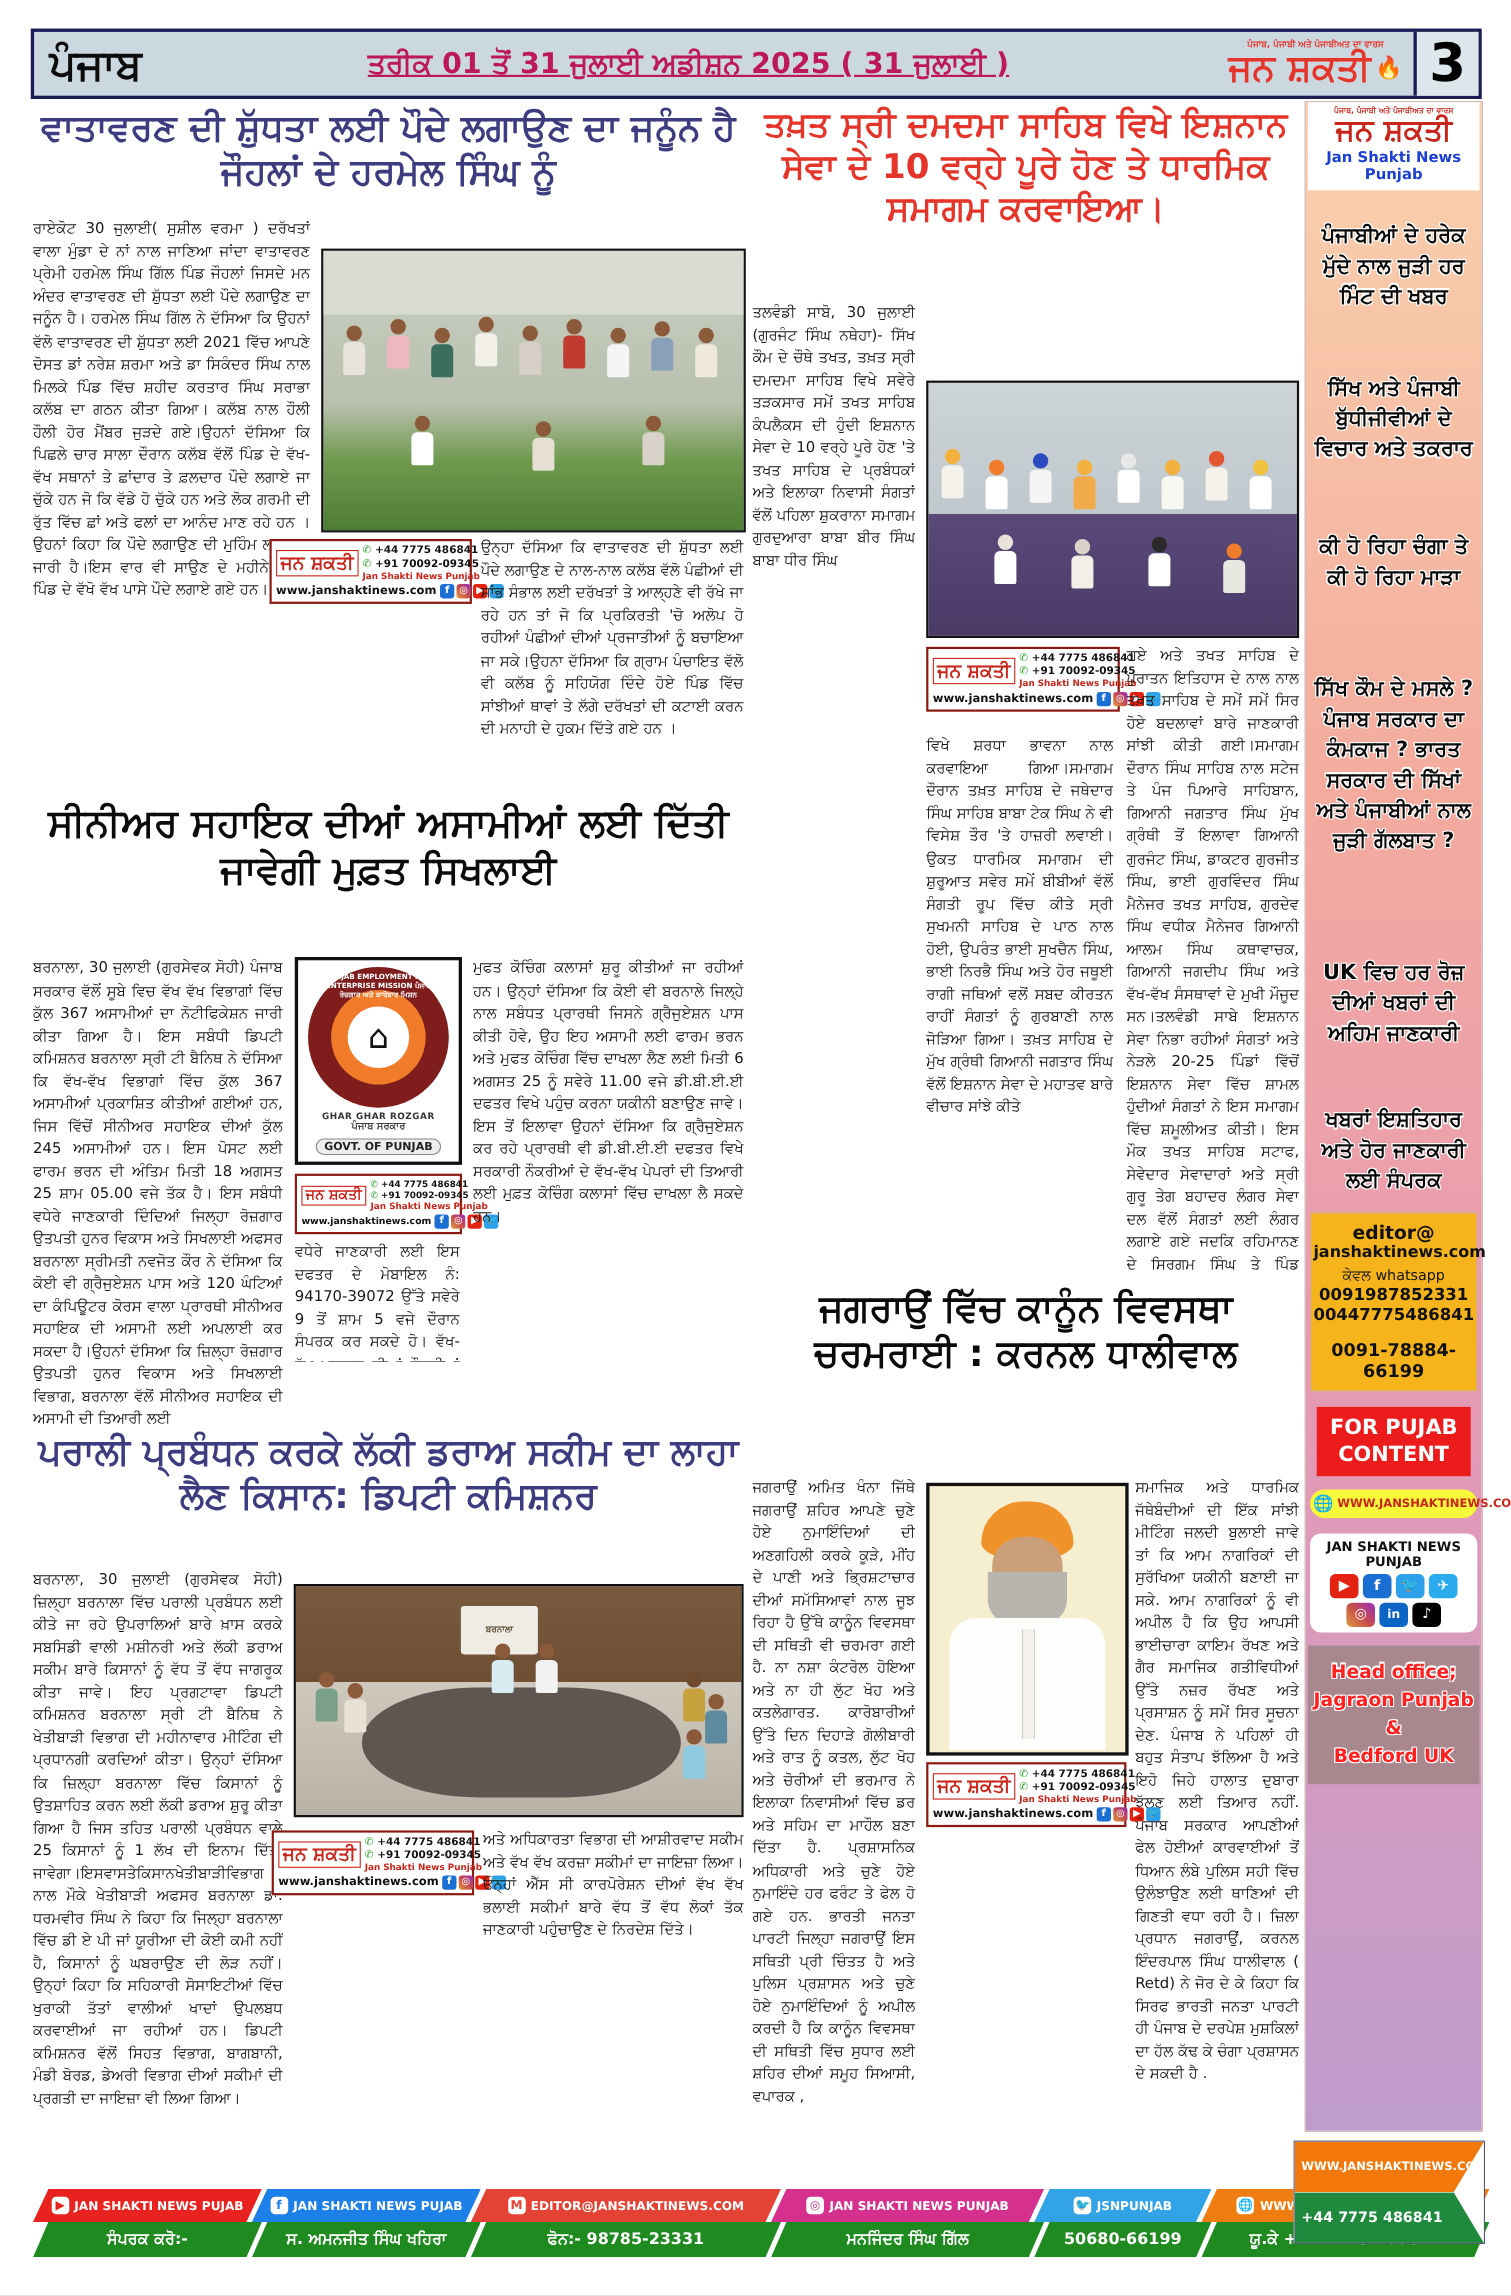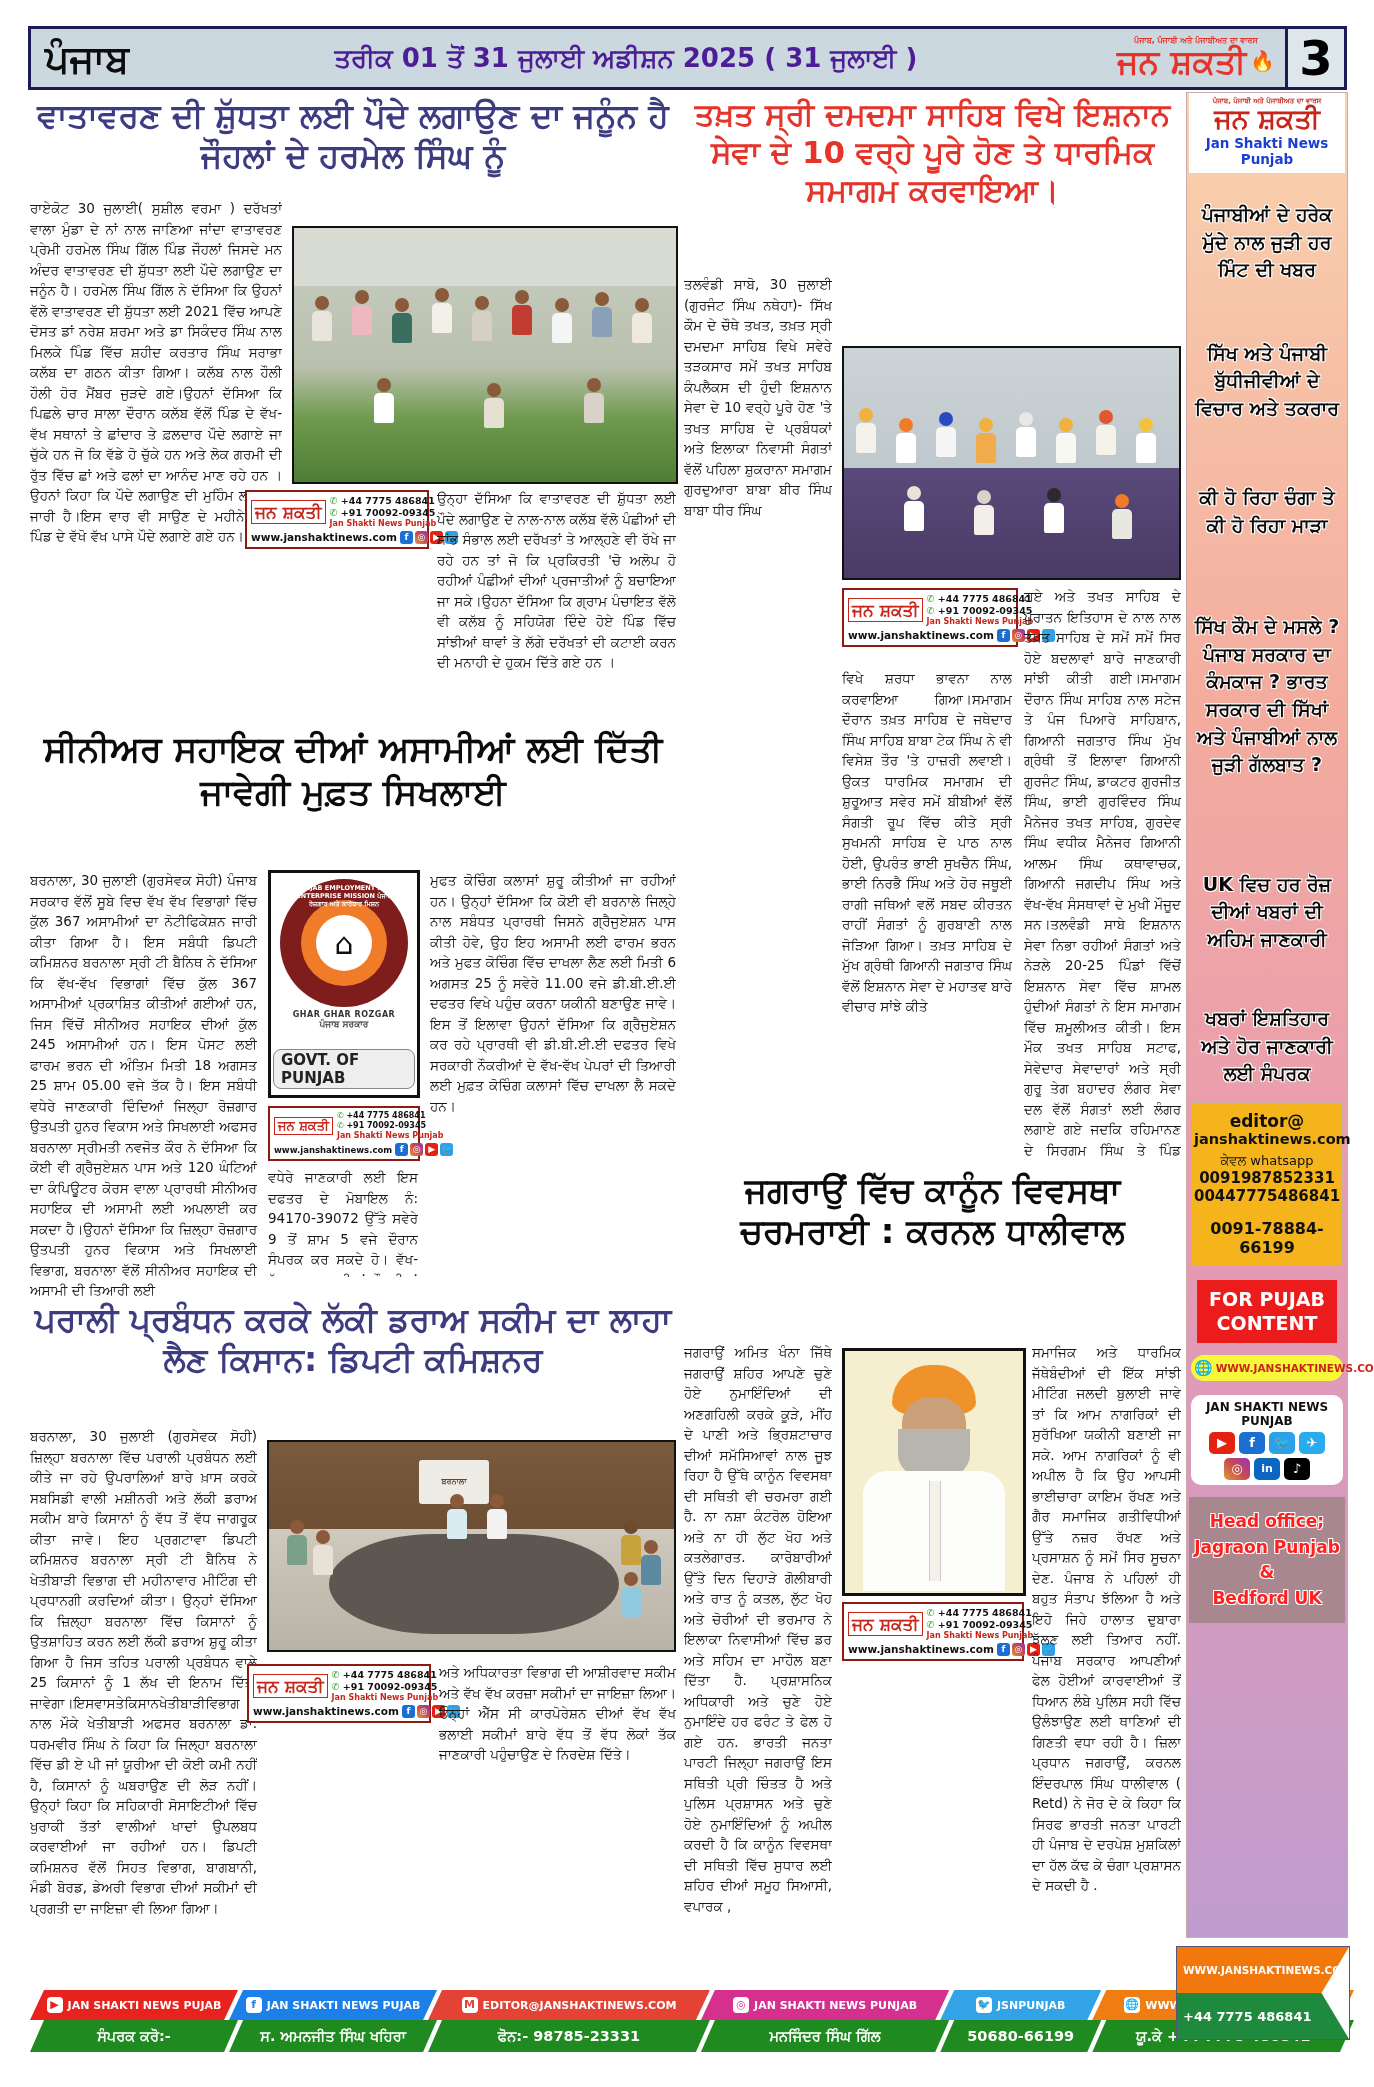--- a/index.html
+++ b/index.html
@@ -3,21 +3,21 @@
 <meta charset="utf-8">
 <style>
   html,body{margin:0;padding:0;background:#e8e8e8;}
   .page{position:relative;width:1374px;height:2087px;background:#fff;margin:0 auto;
         outline:1px solid #9a9ac0;font-family:"DejaVu Sans","Liberation Sans",sans-serif;
         overflow:hidden;color:#111;}
   
   .header{position:absolute;left:28px;top:26px;width:1313px;height:58px;background:#ccd8e0;
           border:3px solid #1c1c55;display:flex;align-items:stretch;}
   .masthead{font-size:38px;font-weight:bold;color:#0c0c0c;padding:2px 16px 0 14px;display:flex;align-items:center;}
-  .edition{flex:1;display:flex;align-items:center;justify-content:center;font-size:26px;font-weight:bold;color:#4c1d95;}
+  .edition{flex:1;display:flex;align-items:center;justify-content:center;font-size:26px;font-weight:bold;color:#be185d;text-decoration:underline;}
   .brandbox{display:flex;flex-direction:column;justify-content:center;align-items:center;padding:0 10px;}
   .brand-tag{font-size:8px;color:#e5352b;font-weight:bold;line-height:1;}
   .brand-name{font-size:33px;font-weight:bold;color:#e5352b;line-height:1.05;display:flex;align-items:center;gap:4px;}
   .brand-flame{font-size:20px;}
   .pageno{width:56px;border-left:3px solid #1c1c55;background:#dde6eb;display:flex;align-items:center;justify-content:center;
           font-size:48px;font-weight:bold;color:#000;}
   
   .art{position:absolute;}
   .headline{text-align:center;font-weight:bold;line-height:1.22;}
   .bodytext{font-size:13.5px;line-height:1.52;text-align:justify;color:#151515;position:absolute;overflow:hidden;}
@@ -44,21 +44,21 @@
   .hl-black{color:#0b0b0b;font-size:35px;}
   .hl-red{color:#e5352b;font-size:31px;}
   
   .govlogo{position:absolute;border:3px solid #111;background:#fff;display:flex;flex-direction:column;align-items:center;padding:6px 2px;}
   .ring1{width:128px;height:128px;border-radius:50%;background:#7f1d1d;display:flex;align-items:center;justify-content:center;position:relative;}
   .ringtext{position:absolute;top:6px;left:8px;right:8px;color:#fff;font-size:6.5px;font-weight:bold;text-align:center;line-height:1.2;}
   .ring2{width:86px;height:86px;border-radius:50%;background:#f07c2a;display:flex;align-items:center;justify-content:center;}
   .ring3{width:56px;height:56px;border-radius:50%;background:#fff;display:flex;align-items:center;justify-content:center;font-size:30px;color:#111;}
   .gl-banner{font-size:8px;font-weight:bold;color:#333;margin-top:3px;letter-spacing:.5px;}
   .gl-ribbon{font-size:9px;font-weight:bold;color:#444;}
-  .gl-govt{margin-top:19px;background:#eee;border:1px solid #888;border-radius:8px;font-size:15px;font-weight:bold;padding:1px 7px;color:#222;}
+  .gl-govt{margin-top:6px;background:#eee;border:1px solid #888;border-radius:8px;font-size:10px;font-weight:bold;padding:1px 7px;color:#222;}
   
   .sidebar{position:absolute;left:1186px;top:92px;width:160px;height:1844px;
            background:linear-gradient(180deg,#f9d2ae 0%,#f3ab9e 34%,#e79ab2 62%,#bf9cce 100%);
            border:1px solid #caa;padding:0;}
   .sb-logocard{background:#fff;margin:0 2px;padding:4px 2px 6px;text-align:center;}
   .sb-brand{color:#c8251b;font-weight:bold;font-size:27px;line-height:1;}
   .sb-brand-tag{color:#c8251b;font-size:7px;font-weight:bold;}
   .sb-sub{color:#1b3fd2;font-weight:bold;font-size:13.5px;margin-top:3px;}
   .sb-block{font-size:19px;font-weight:bold;color:#0a0a0a;text-align:center;line-height:1.45;padding:0 6px;
             text-shadow:-1px -1px 0 #fff,1px -1px 0 #fff,-1px 1px 0 #fff,1px 1px 0 #fff;}

